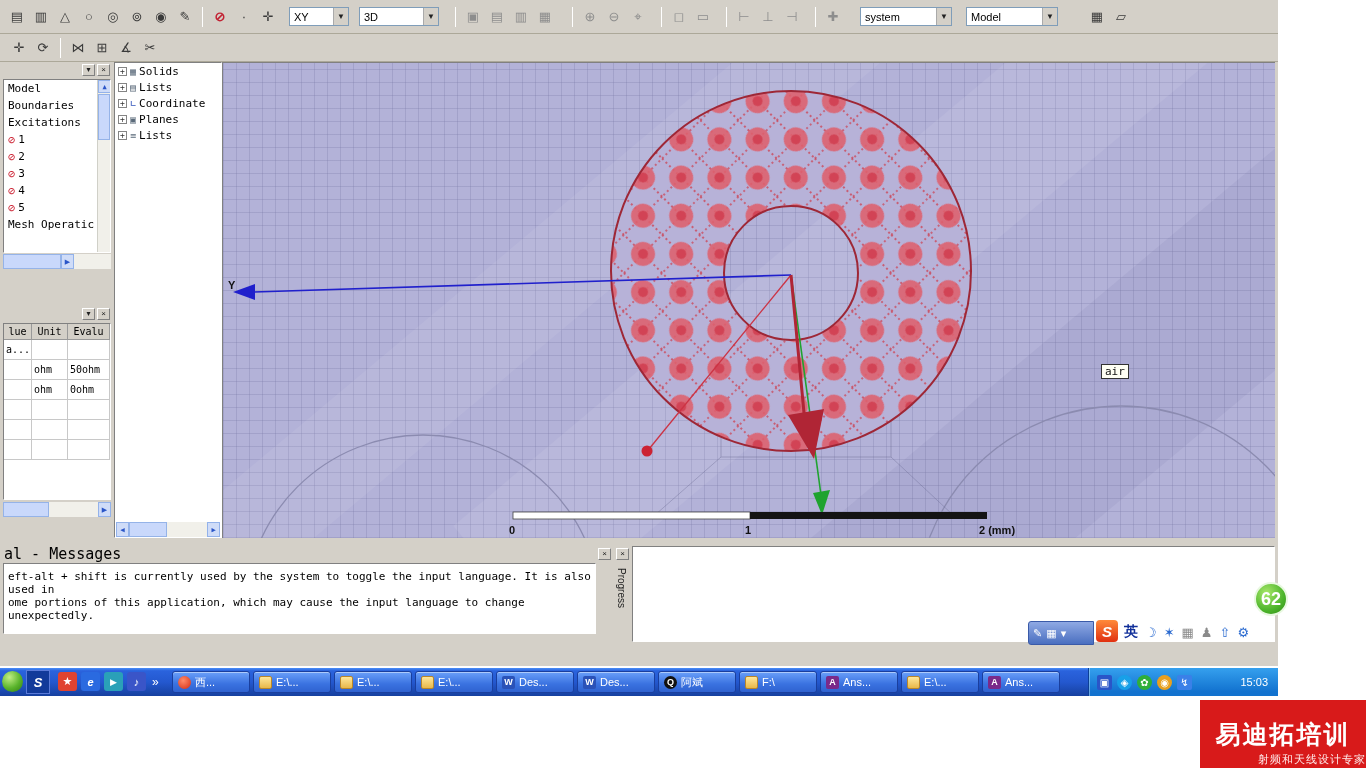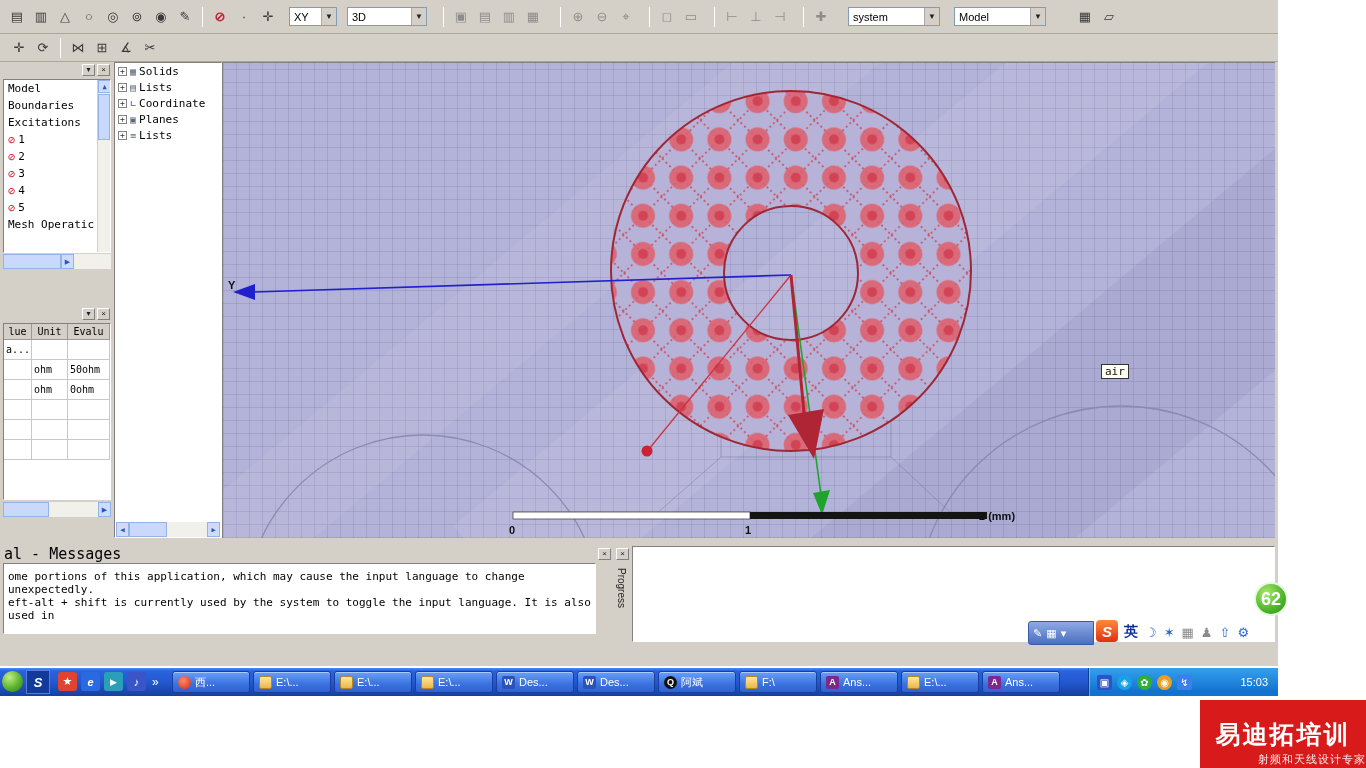--- a/index.html
+++ b/index.html
@@ -132,21 +132,21 @@
       <span class="tbico">△</span>
       <span class="tbico">○</span>
       <span class="tbico">◎</span>
       <span class="tbico">⊚</span>
       <span class="tbico">◉</span>
       <span class="tbico">✎</span>
       <span class="tbsep"></span>
       <span class="tbico red">⊘</span>
       <span class="tbico">∙</span>
       <span class="tbico">✛</span>
-      <span class="dd" style="width:48px; margin-left:8px;">
+      <span class="dd" style="width:60px; margin-left:8px;">
         <span class="ddval">XY</span>
         <span class="ddarrow">▼</span>
       </span>
       <span class="dd" style="width:80px; margin-left:8px;">
         <span class="ddval">3D</span>
         <span class="ddarrow">▼</span>
       </span>
       <span class="tbsep" style="margin-left:14px;"></span>
       <span class="tbico dim">▣</span>
       <span class="tbico dim">▤</span>
@@ -363,30 +363,30 @@
         <line x1="568" y1="212" x2="581" y2="350" stroke="#b02535" stroke-width="3"></line>
         <polygon points="591,396 565,352 601,346" fill="#b02535"></polygon>
 
         <rect x="290" y="449" width="237" height="7" fill="#ffffff" stroke="#444" stroke-width="0.8"></rect>
         <rect x="527" y="449" width="237" height="7" fill="#141414"></rect>
       </svg>
 
       <span class="vlabel" style="left:5px; top:216px;">Y</span>
       <span class="vlabel" style="left:286px; top:461px;">0</span>
       <span class="vlabel" style="left:522px; top:461px;">1</span>
-      <span class="vlabel" style="left:756px; top:447px;">2 (mm)</span>
+      <span class="vlabel" style="left:756px; top:461px;">2 (mm)</span>
       <span class="vlabel" id="air-tag">air</span>
     </div>
 
     <div id="messages">
       <div id="msg-title" class="mono">al - Messages</div>
       <span class="xbtn" id="msg-close">×</span>
       <div id="msg-body" class="mono">
+        <div>eft-alt + shift is currently used by the system to toggle the input language. It is also used in</div>
         <div>ome portions of this application, which may cause the input language to change unexpectedly.</div>
-        <div>eft-alt + shift is currently used by the system to toggle the input language. It is also used in</div>
       </div>
     </div>
     <div id="progress-strip">
       <span class="xbtn" id="prog-close">×</span>
       <span id="progress-label">Progress</span>
     </div>
     <div id="right-panel"></div>
 
 
     <div id="langbar">

